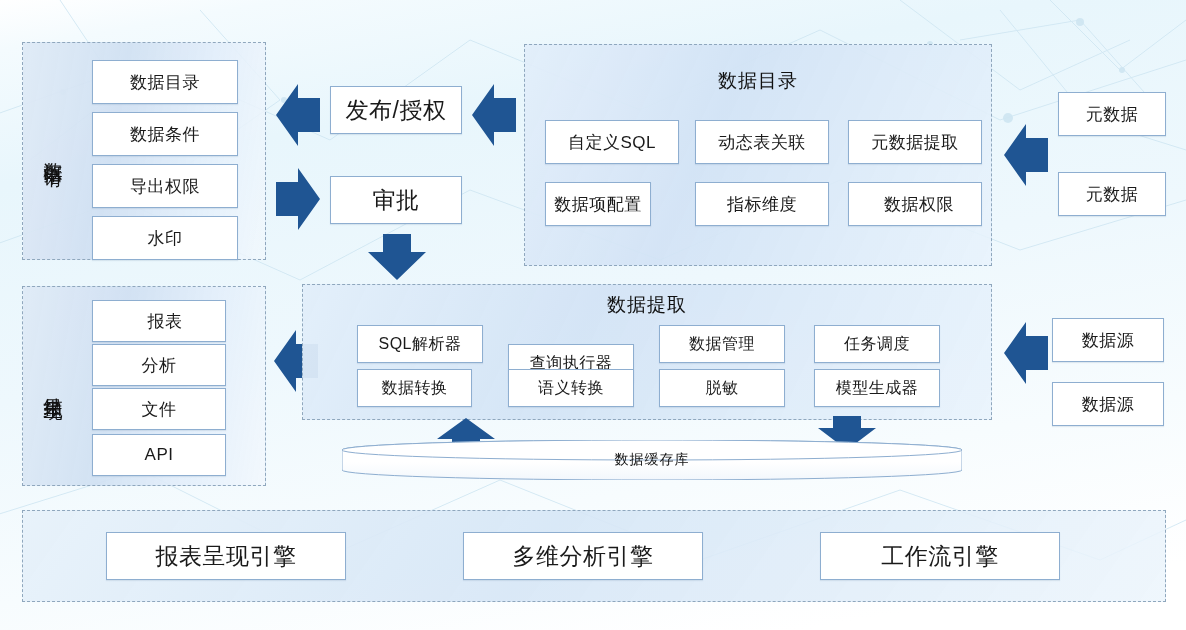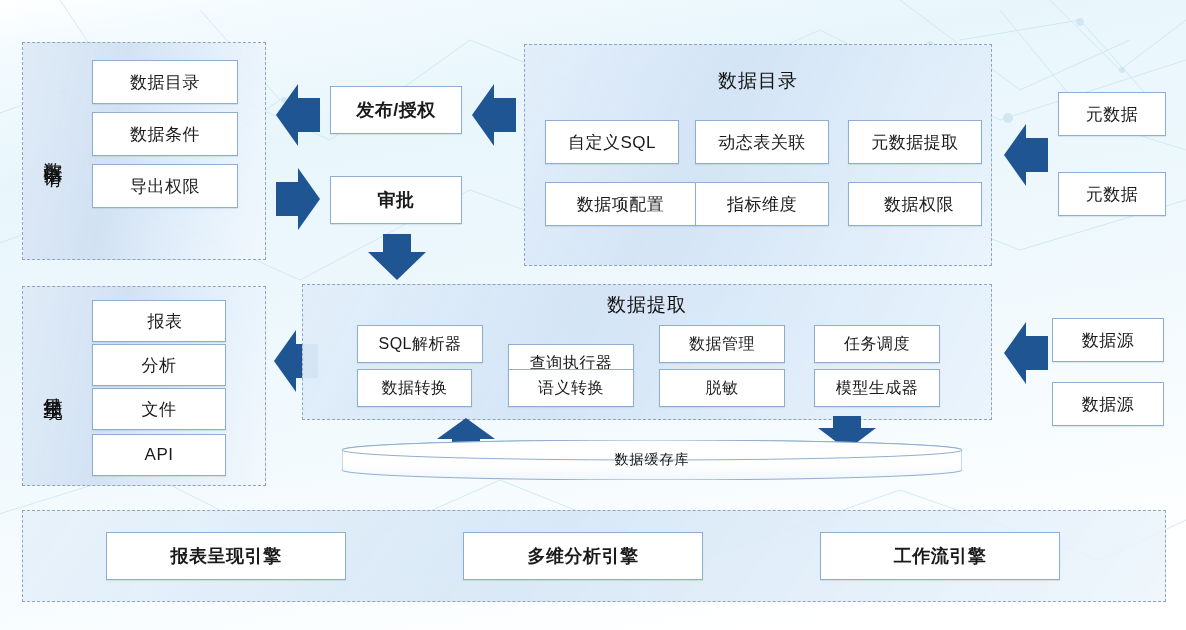--- a/index.html
+++ b/index.html
@@ -58,21 +58,21 @@
     border: 1px solid #8eaed0;
     display: flex;
     align-items: center;
     justify-content: center;
     color: #1a1a1a;
     font-size: 17px;
     letter-spacing: 0.5px;
     box-shadow: 0 1px 1px rgba(120,150,180,0.18);
   }
   .box.sm   { font-size: 16px; }
-  .box.lg   { font-size: 18px; font-weight: bold; }
+  .box.lg   { font-size: 23px; }
 
   
   .vlabel {
     position: absolute;
     display: flex;
     align-items: center;
     justify-content: center;
     writing-mode: vertical-rl;
     text-orientation: upright;
     font-size: 19px;
@@ -149,20 +149,21 @@
     </g>
   </svg>
 
   <div class="panel" style="left:22px; top:42px; width:244px; height:218px;"></div>
 
   <div class="vlabel" style="left:30px; top:52px; width:46px; height:198px;">数据申请</div>
 
   <div class="box" style="left:92px; top:60px; width:146px; height:44px;">数据目录</div>
   <div class="box" style="left:92px; top:112px; width:146px; height:44px;">数据条件</div>
   <div class="box" style="left:92px; top:164px; width:146px; height:44px;">导出权限</div>
+  <div class="box" style="left:92px; top:216px; width:146px; height:44px;">水印</div>
 
   <div class="arrow" style="left:276px; top:84px; width:44px; height:62px;">
     <svg viewBox="0 0 44 62">
       <path d="M0,31 L22,0 L22,14 L44,14 L44,48 L22,48 L22,62 Z" fill="#1f5593"></path>
     </svg>
   </div>
 
   <div class="box lg" style="left:330px; top:86px; width:132px; height:48px;">发布/授权</div>
 
   <div class="arrow" style="left:472px; top:84px; width:44px; height:62px;">
@@ -186,21 +187,21 @@
   </div>
 
   <div class="subpanel" style="left:524px; top:44px; width:468px; height:222px;"></div>
 
   <div class="group-title" style="left:524px; top:68px; width:468px;">数据目录</div>
 
   <div class="box" style="left:545px; top:120px; width:134px; height:44px;">自定义SQL</div>
   <div class="box" style="left:695px; top:120px; width:134px; height:44px;">动态表关联</div>
   <div class="box" style="left:848px; top:120px; width:134px; height:44px;">元数据提取</div>
 
-  <div class="box" style="left:545px; top:182px; width:151px; height:44px;">数据项配置</div>
+  <div class="box" style="left:545px; top:182px; width:106px; height:44px;">数据项配置</div>
   <div class="box" style="left:695px; top:182px; width:134px; height:44px;">指标维度</div>
   <div class="box" style="left:848px; top:182px; width:134px; height:44px;padding-left:8px;">数据权限</div>
 
   <div class="arrow" style="left:1004px; top:124px; width:44px; height:62px;">
     <svg viewBox="0 0 44 62">
       <path d="M0,31 L22,0 L22,14 L44,14 L44,48 L22,48 L22,62 Z" fill="#1f5593"></path>
     </svg>
   </div>
 
   <div class="box" style="left:1058px; top:92px; width:108px; height:44px;">元数据</div>

